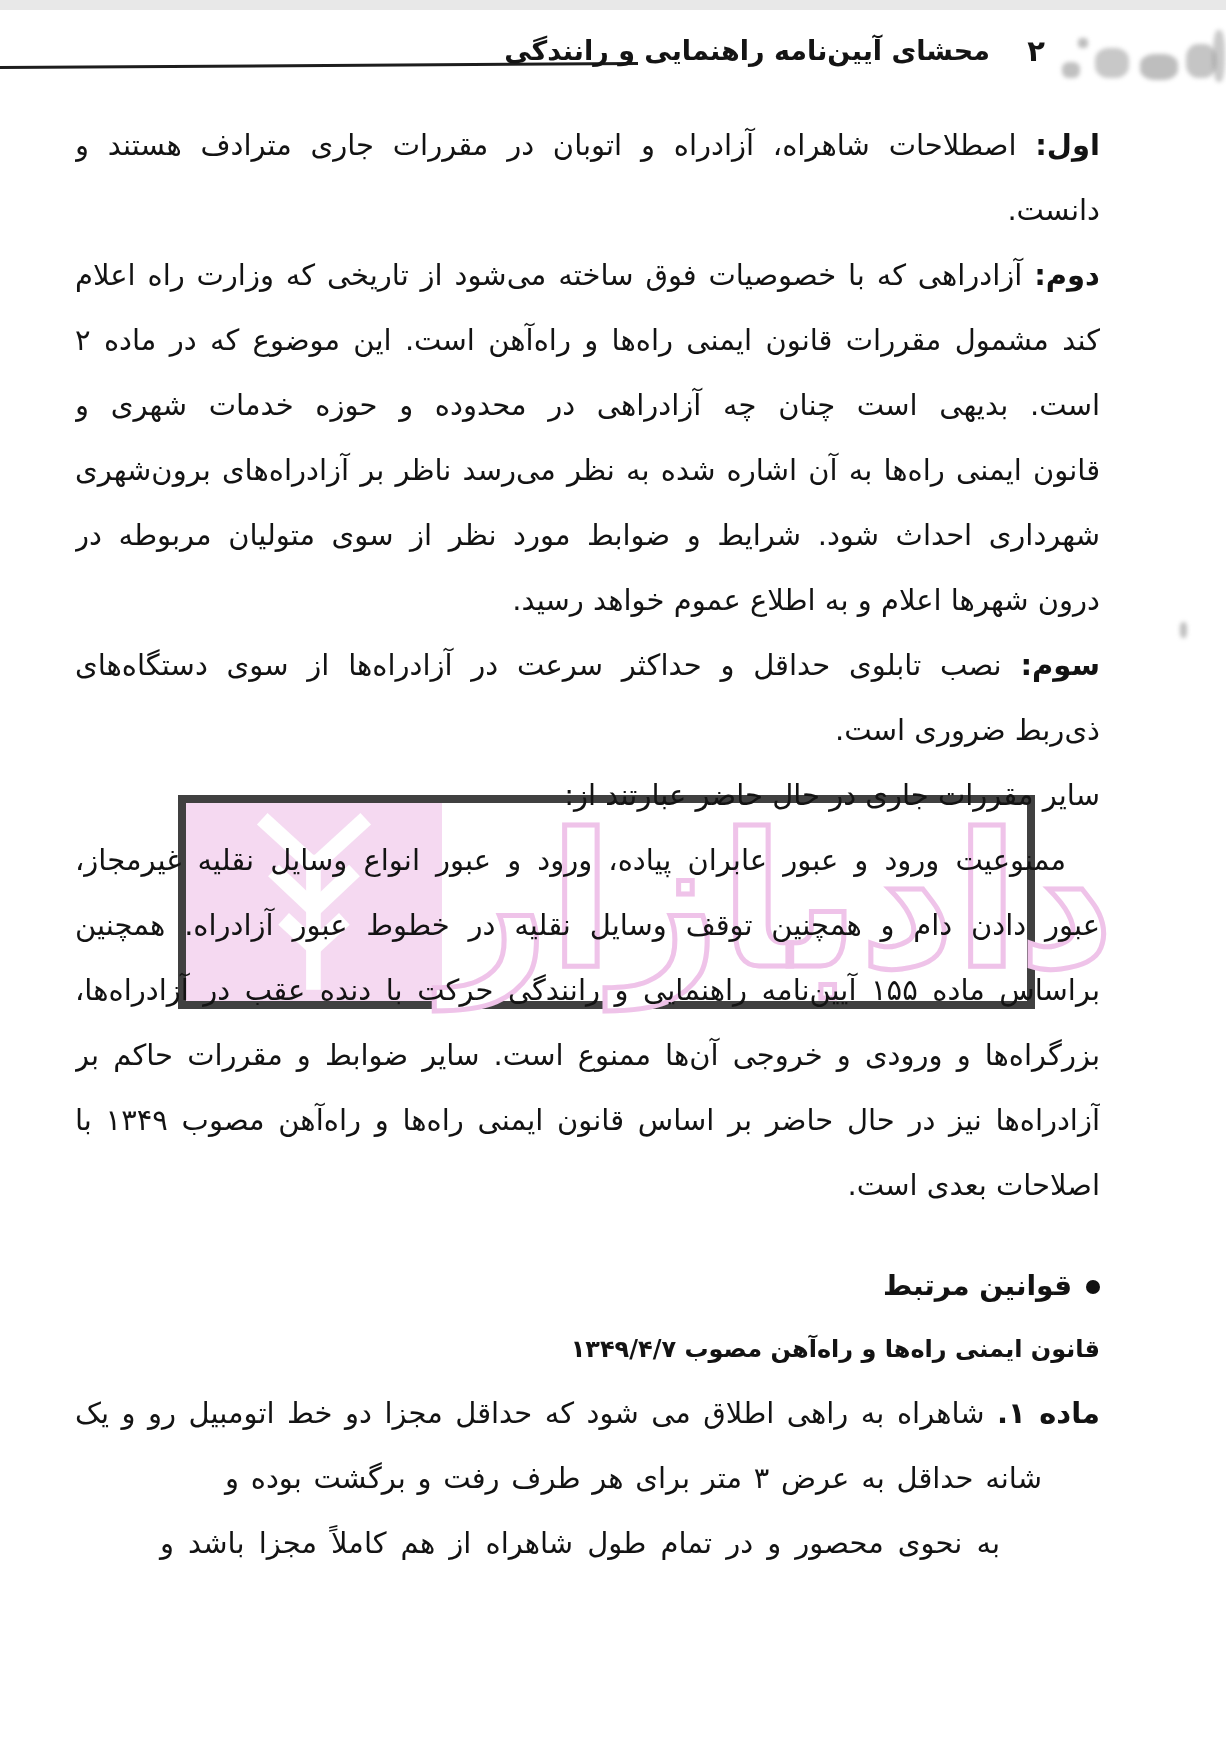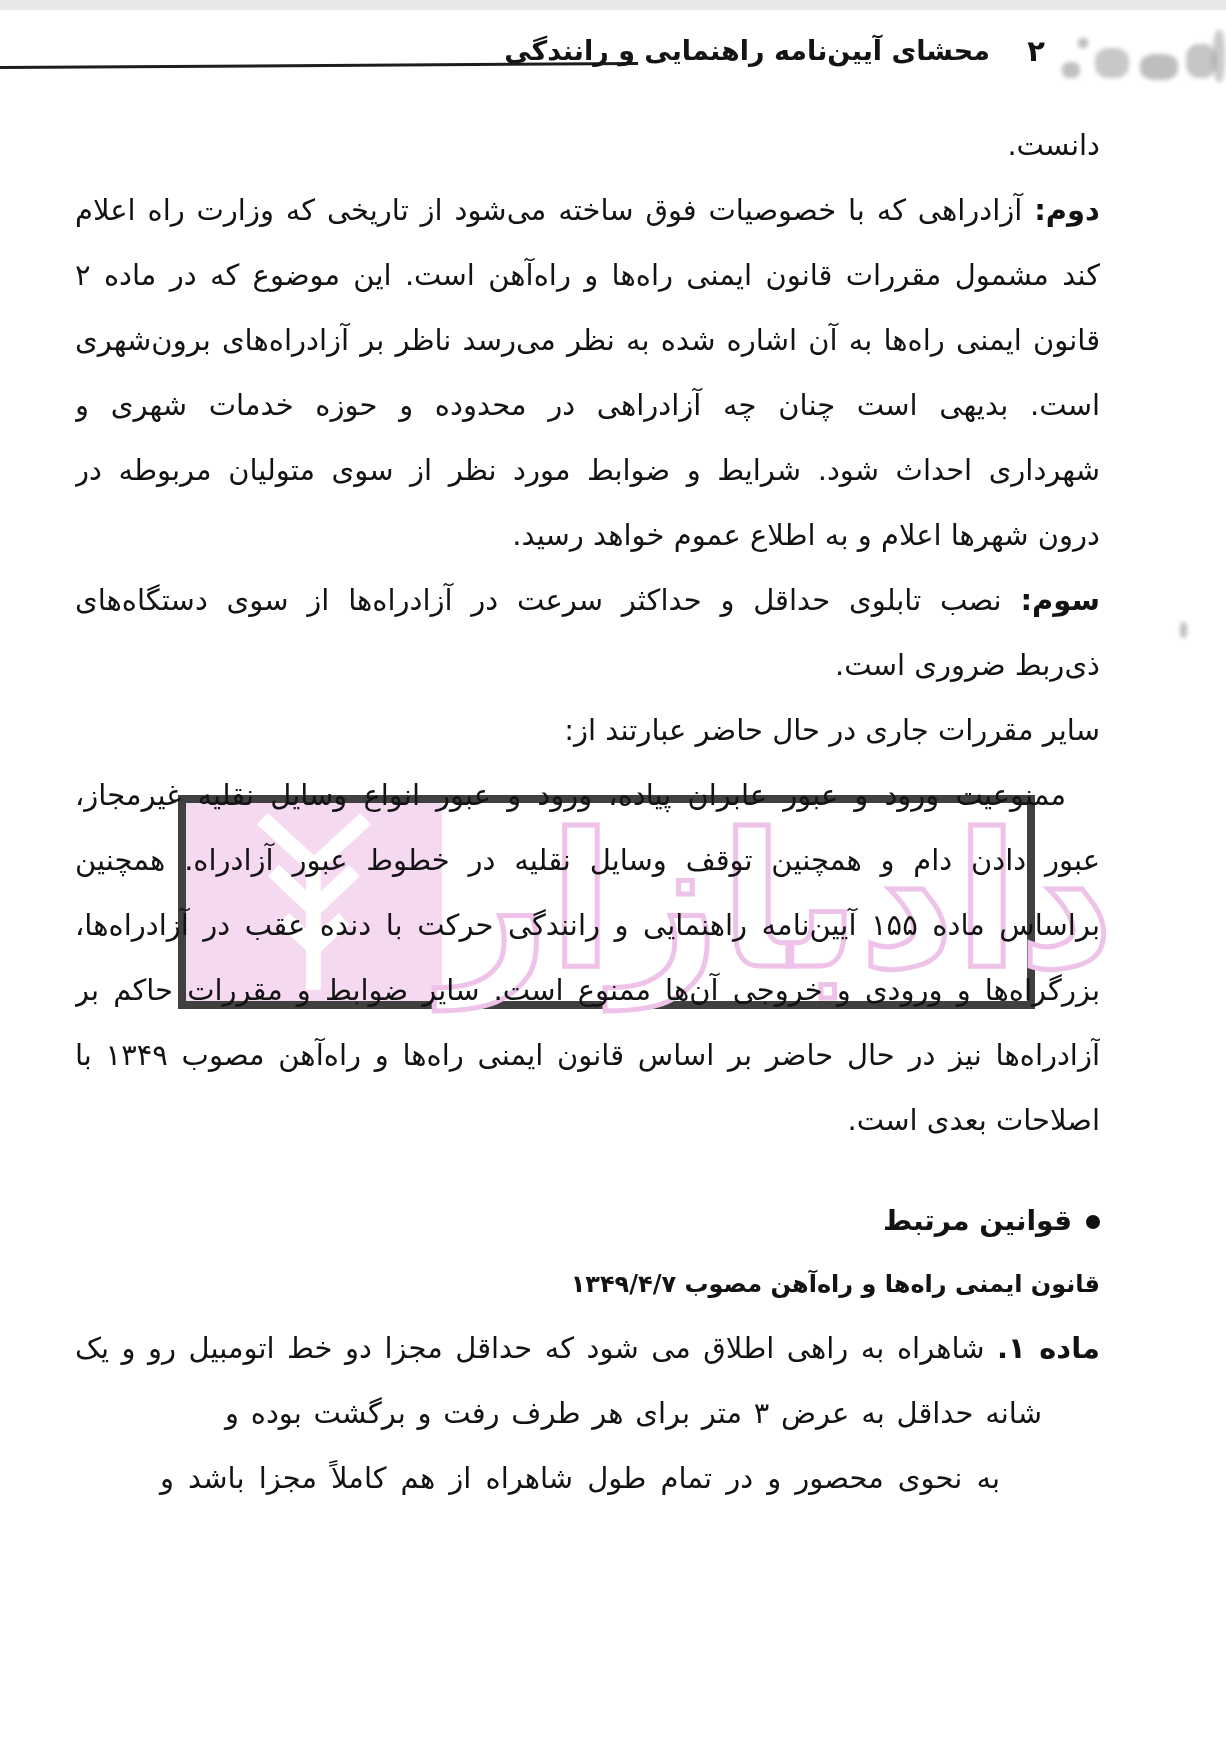--- a/index.html
+++ b/index.html
@@ -113,26 +113,27 @@
           </g>
           <rect x="53" y="38" width="13" height="120" fill="#ffffff"></rect>
         </svg>
       </div>
       <div class="wm-word">دادبازار</div>
     </div>
   </div>
 
   <main class="content">
 
+    <div class="line"><b class="lead">اول:</b> <span>اصطلاحات شاهراه، آزادراه و اتوبان در مقررات جاری مترادف هستند و</span></div>
     <div class="line last">دانست.</div>
 
     <div class="line"><b class="lead">دوم:</b> <span>آزادراهی که با خصوصیات فوق ساخته می‌شود از تاریخی که وزارت راه اعلام</span></div>
     <div class="line">کند مشمول مقررات قانون ایمنی راه‌ها و راه‌آهن است. این موضوع که در ماده ۲</div>
+    <div class="line">است. بدیهی است چنان چه آزادراهی در محدوده و حوزه خدمات شهری و</div>
     <div class="line">قانون ایمنی راه‌ها به آن اشاره شده به نظر می‌رسد ناظر بر آزادراه‌های برون‌شهری</div>
-    <div class="line">است. بدیهی است چنان چه آزادراهی در محدوده و حوزه خدمات شهری و</div>
     <div class="line">شهرداری احداث شود. شرایط و ضوابط مورد نظر از سوی متولیان مربوطه در</div>
     <div class="line last">درون شهرها اعلام و به اطلاع عموم خواهد رسید.</div>
 
     <div class="line"><b class="lead">سوم:</b> <span>نصب تابلوی حداقل و حداکثر سرعت در آزادراه‌ها از سوی دستگاه‌های</span></div>
     <div class="line last">ذی‌ربط ضروری است.</div>
 
     <div class="line last">سایر مقررات جاری در حال حاضر عبارتند از:</div>
 
     <div class="line ind1">ممنوعیت ورود و عبور عابران پیاده، ورود و عبور انواع وسایل نقلیه غیرمجاز،</div>
     <div class="line">عبور دادن دام و همچنین توقف وسایل نقلیه در خطوط عبور آزادراه. همچنین</div>

